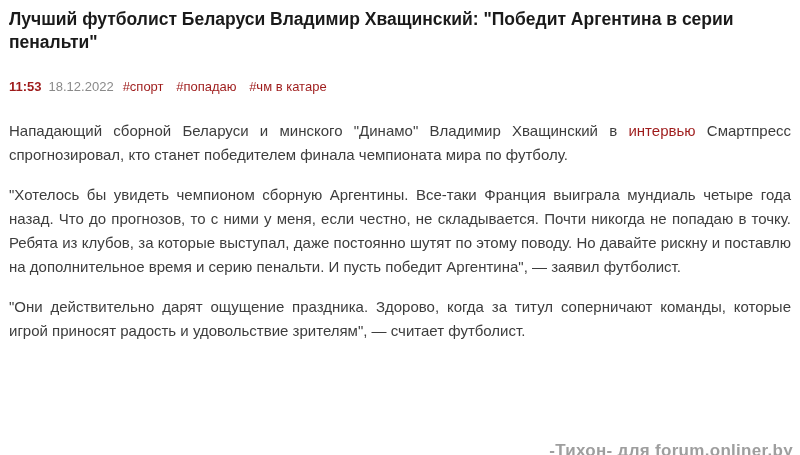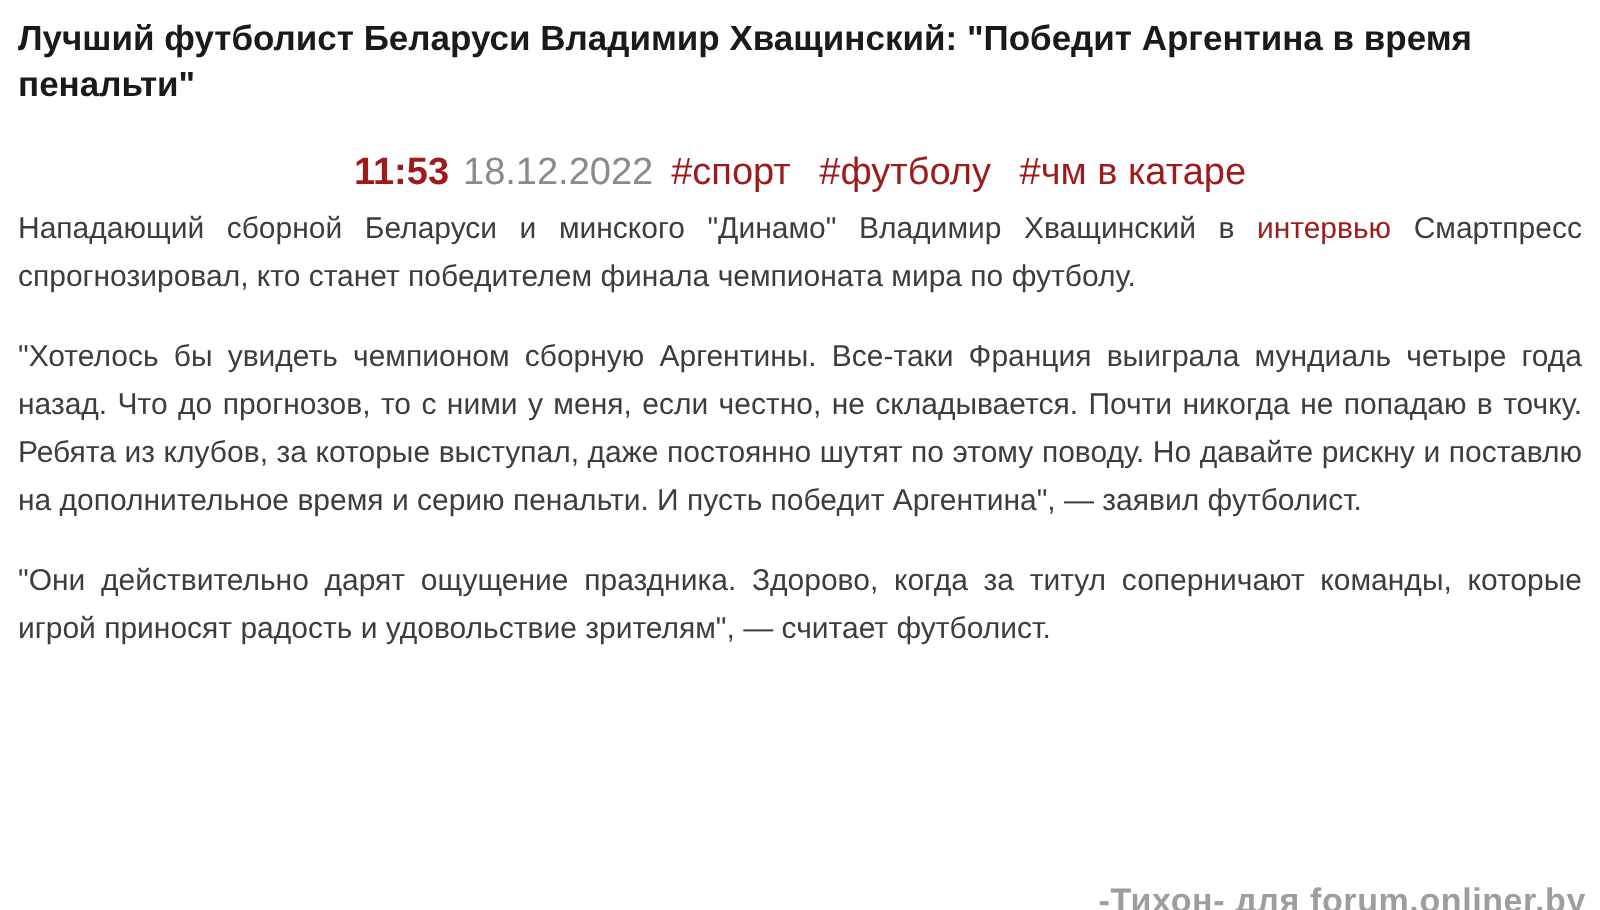--- a/index.html
+++ b/index.html
@@ -20,24 +20,24 @@
   .title {
     margin: 8px 0 0 0;
     max-width: 764px;
     font-size: 17.5px;
     line-height: 23px;
     font-weight: bold;
     color: #1a1a1a;
   }
   .meta {
     display: flex;
-    justify-content: center;
+    justify-content: flex-start;
     align-items: baseline;
     margin-top: 24px;
-    font-size: 19px;
+    font-size: 13px;
     line-height: 17px;
   }
   .meta-left { white-space: nowrap; }
   .time {
     color: #9e1b1b;
     font-weight: bold;
   }
   .date {
     color: #8a8a8a;
     margin-left: 7px;
@@ -50,21 +50,21 @@
     margin-left: 9px;
     cursor: pointer;
   }
   .content {
     font-size: 15px;
     line-height: 24px;
     color: #3d3d3d;
     text-align: justify;
   }
   .content p { margin: 16px 0 0 0; }
-  .content p.first { margin-top: 8px; }
+  .content p.first { margin-top: 24px; }
   .inline-link {
     color: #9e1b1b;
     text-decoration: none;
     cursor: pointer;
   }
   .watermark {
     position: absolute;
     right: 7px;
     bottom: 2px;
     font-size: 17px;
@@ -78,29 +78,29 @@
        1px  1px 1px #ffffff,
        0 0 5px #ffffff;
     white-space: nowrap;
   }
 </style>
 </head>
 <body>
 
 <div class="page">
 
-  <h1 class="title">Лучший футболист Беларуси Владимир Хващинский: "Победит Аргентина в время пенальти"</h1>
+  <h1 class="title">Лучший футболист Беларуси Владимир Хващинский: "Победит Аргентина в серии пенальти"</h1>
 
   <div class="meta">
     <div class="meta-left">
       <span class="time">11:53</span><span class="date">18.12.2022</span>
     </div>
     <div class="tags">
       <a class="tag">#спорт</a>
-      <a class="tag">#футболу</a>
+      <a class="tag">#попадаю</a>
       <a class="tag">#чм в катаре</a>
     </div>
   </div>
 
   <div class="content">
     <p class="first"><span>Нападающий сборной Беларуси и минского "Динамо" Владимир Хващинский в</span>
       <a class="inline-link">интервью</a>
       <span>Смартпресс спрогнозировал, кто станет победителем финала чемпионата мира по футболу.</span></p>
 
     <p>"Хотелось бы увидеть чемпионом сборную Аргентины. Все-таки Франция выиграла мундиаль четыре года назад. Что до прогнозов, то с ними у меня, если честно, не складывается. Почти никогда не попадаю в точку. Ребята из клубов, за которые выступал, даже постоянно шутят по этому поводу. Но давайте рискну и поставлю на дополнительное время и серию пенальти. И пусть победит Аргентина", — заявил футболист.</p>

